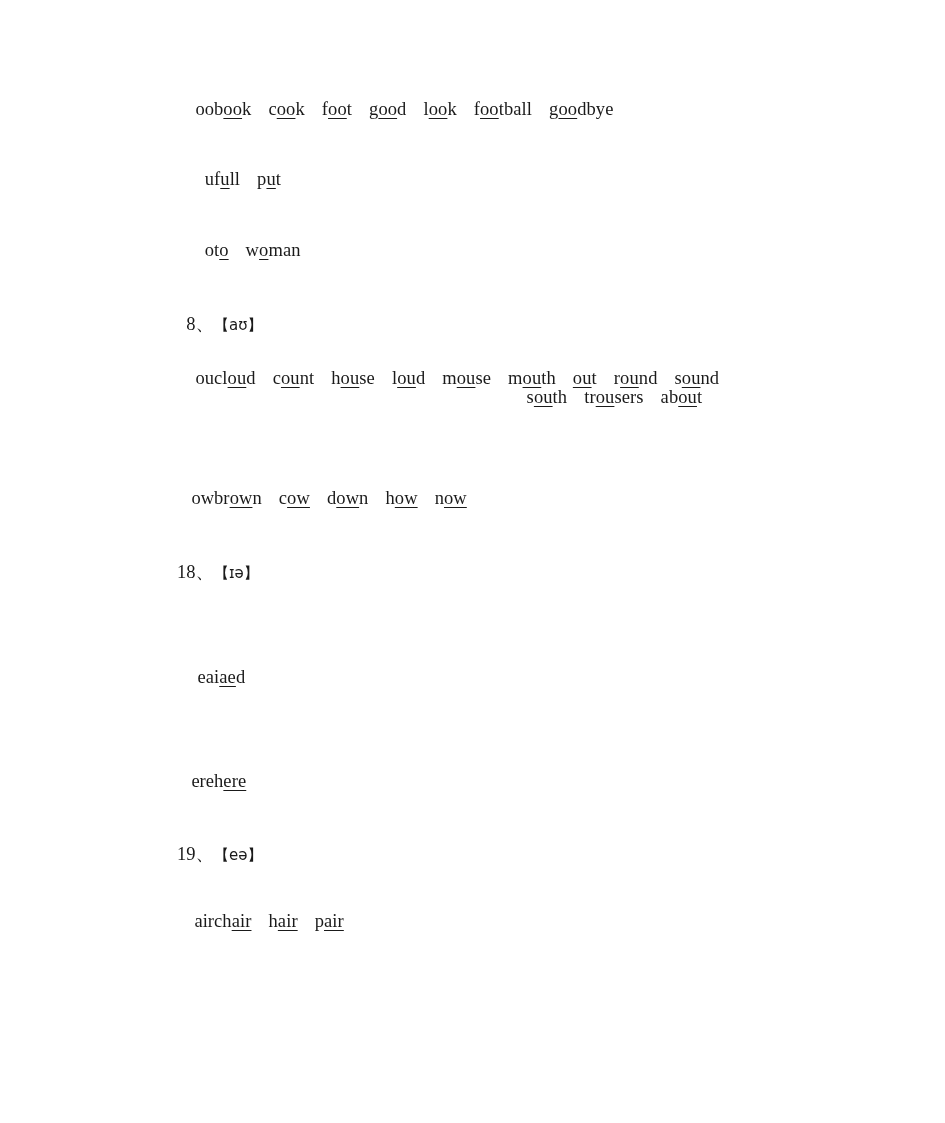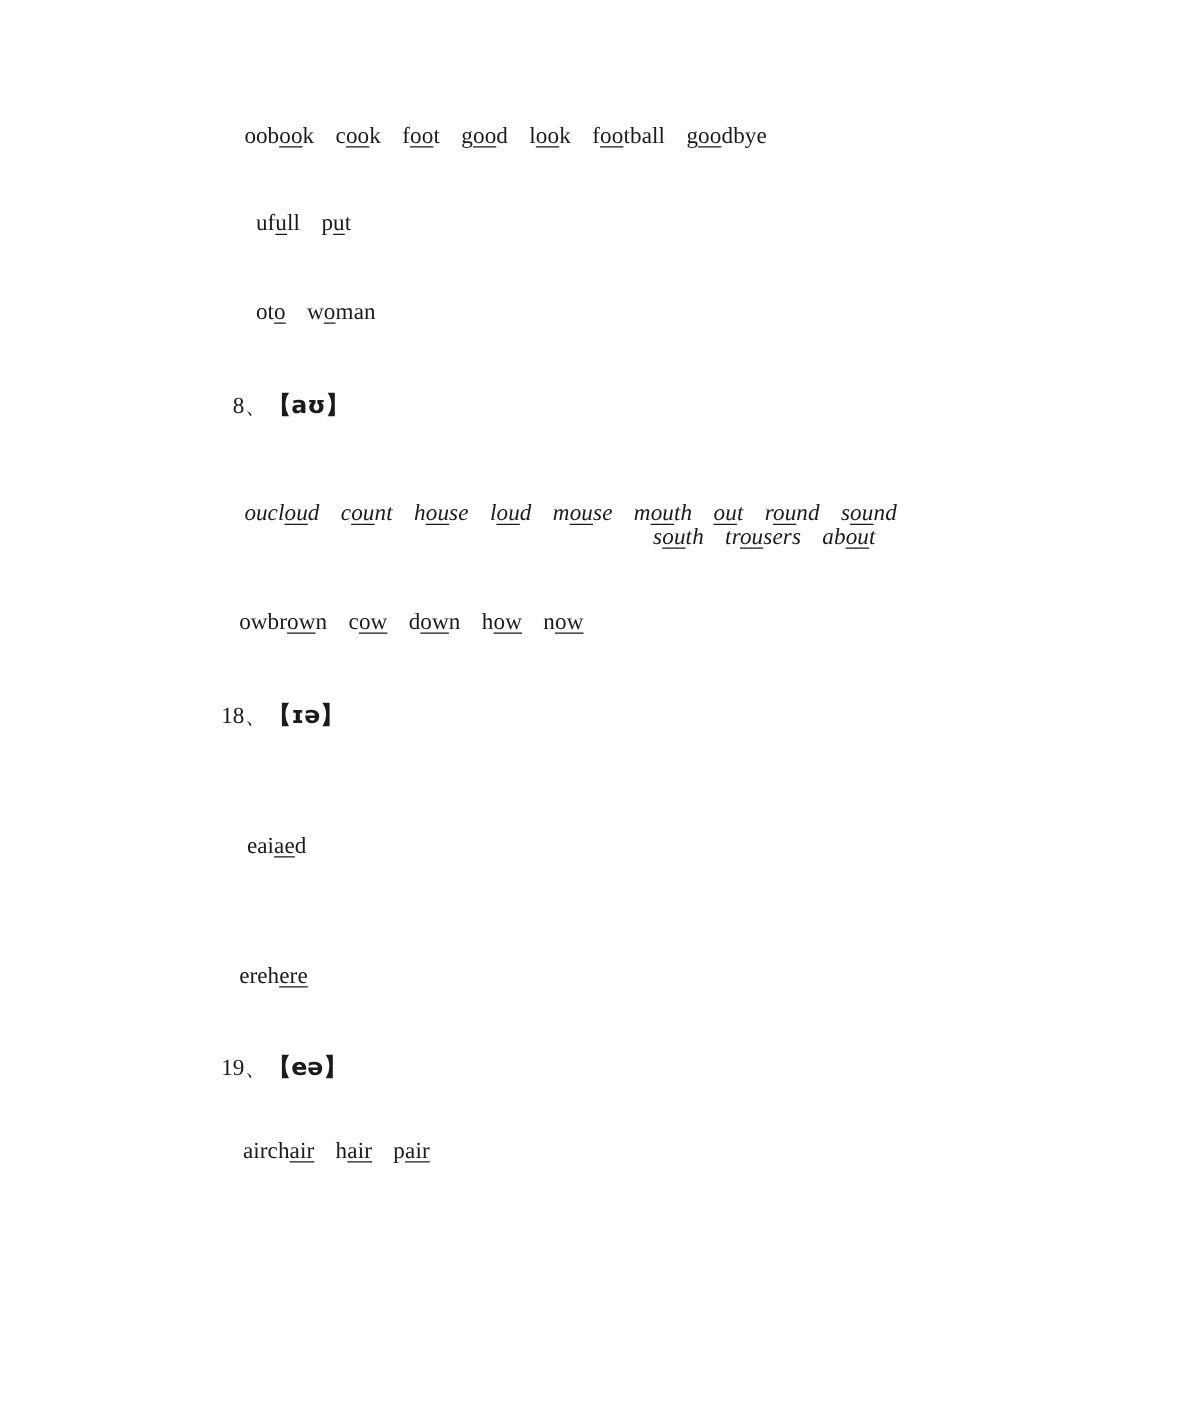--- a/index.html
+++ b/index.html
@@ -63,23 +63,23 @@
     font-size: 18.5px;
     color: #1a1a1a;
     white-space: nowrap;
   }
   .heading .indent { display: inline-block; width: 40px; }
   .heading .num {
     display: inline-block;
     min-width: 56px;
   }
   .heading .ipa {
-    font-weight: bold;
+    font-weight: normal;
     font-family: "DejaVu Sans", "Liberation Sans", sans-serif;
-    font-size: 19px;
+    font-size: 15px;
     letter-spacing: 0px;
   }
 
   
   .block { position: absolute; left: 118px; }
   .wrapline { display: block; margin-left: -40px; }
   .wrapline .w { margin-right: 17px; }
 </style>
 </head>
 <body>
@@ -103,21 +103,21 @@
       <span class="indent"></span><span class="key">o</span><span class="words"><span class="w"><span>t</span><span class="u">o</span></span><span class="w"><span>w</span><span class="u">o</span><span>man</span></span></span>
     </span>
   </div>
 
   <div class="block" style="top:311px;">
     <span class="heading">
       <span class="indent"></span><span class="num">8、</span><span class="ipa">【aʊ】</span>
     </span>
   </div>
 
-  <div class="block" style="top:402px;font-style:italic;">
+  <div class="block" style="top:369px;">
     <span class="entry">
       <span class="indent"></span><span class="key">ou</span><span class="words"><span class="w"><span>cl</span><span class="u">ou</span><span>d</span></span><span class="w"><span>c</span><span class="u">ou</span><span>nt</span></span><span class="w"><span>h</span><span class="u">ou</span><span>se</span></span><span class="w"><span>l</span><span class="u">ou</span><span>d</span></span><span class="w"><span>m</span><span class="u">ou</span><span>se</span></span><span class="w"><span>m</span><span class="u">ou</span><span>th</span></span><span class="w"><span class="u">ou</span><span>t</span></span><span class="w"><span>r</span><span class="u">ou</span><span>nd</span></span><span class="w"><span>s</span><span class="u">ou</span><span>nd</span></span></span>
     </span>
     <span class="entry wrapline">
       <span class="words"><span class="w"><span>s</span><span class="u">ou</span><span>th</span></span><span class="w"><span>tr</span><span class="u">ou</span><span>sers</span></span><span class="w"><span>ab</span><span class="u">ou</span><span>t</span></span></span>
     </span>
   </div>
 
   <div class="block" style="top:489px;">
     <span class="entry">

